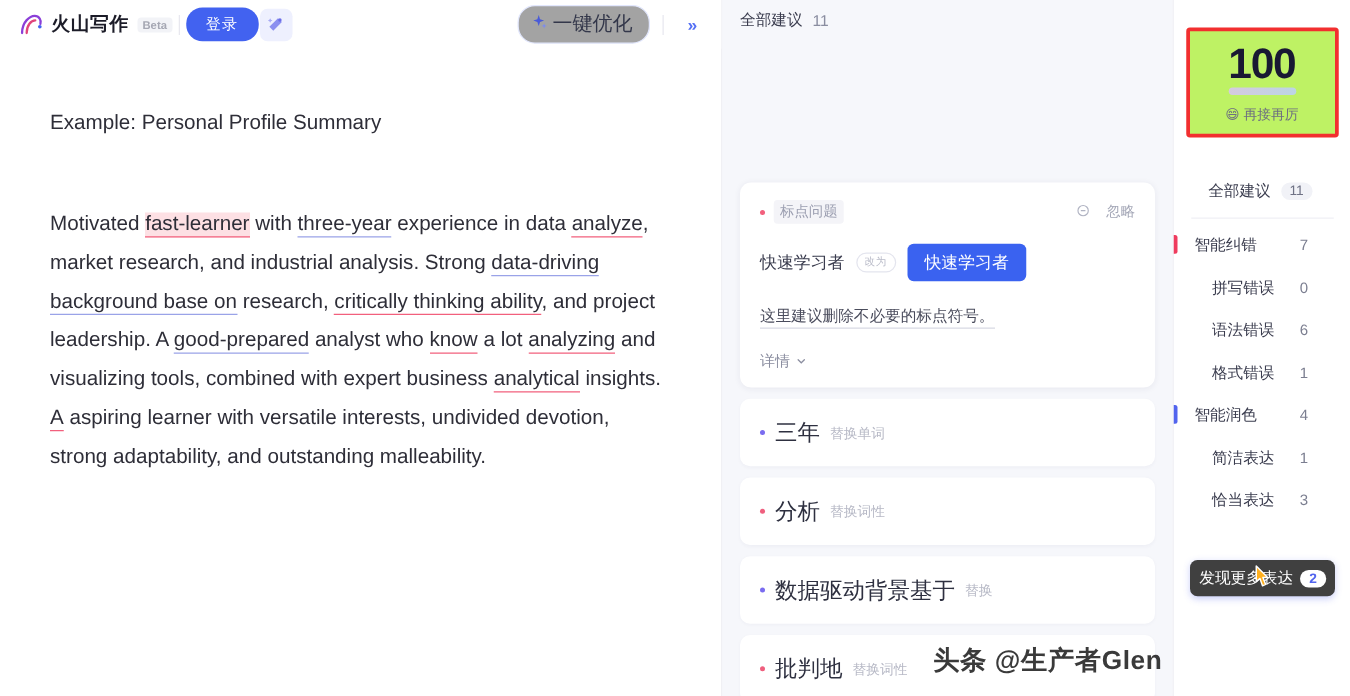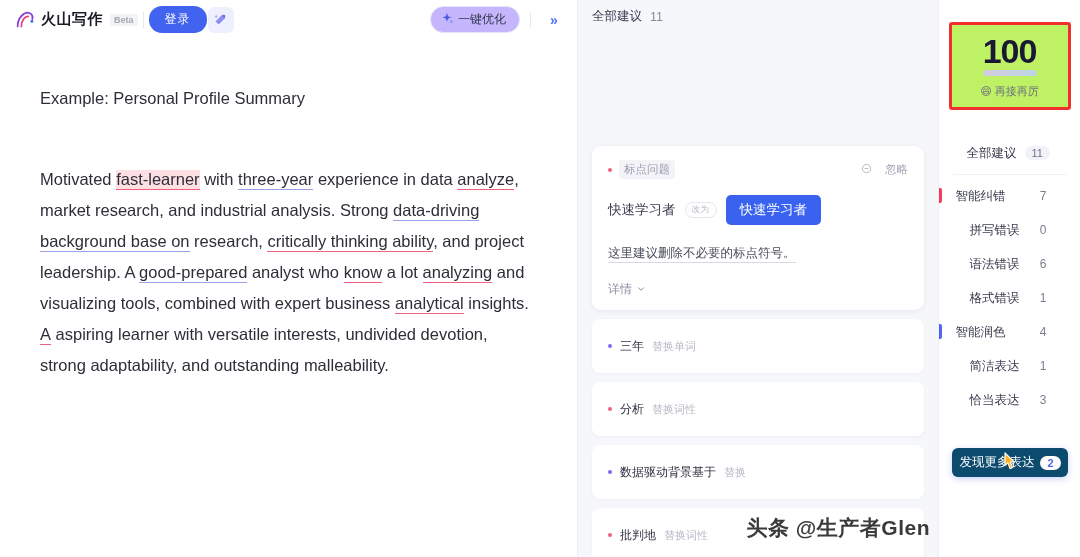--- a/index.html
+++ b/index.html
@@ -57,23 +57,23 @@
     width: 26px; height: 26px; border-radius: 6px;
     background: #eef0fe;
     display: flex; align-items: center; justify-content: center;
     cursor: pointer; flex-shrink: 0;
   }
   .topbar-right {
     margin-left: auto; display: flex; align-items: center; gap: 6px;
   }
   .optimize-btn {
     display: flex; align-items: center; gap: 4px;
-    background: #c4b5fd; border: 1px solid #e2e7fd;
+    background: #a3a3a3; border: 1px solid #e2e7fd;
     border-radius: 14px; padding: 4px 13px 4px 10px;
-    font-size: 12px; color: #33374a; cursor: pointer;
+    font-size: 16px; color: #33374a; cursor: pointer;
   }
   .expand-btn {
     width: 26px; height: 26px; border-radius: 6px;
     display: flex; align-items: center; justify-content: center;
     color: #5570f5; font-size: 14px; cursor: pointer; font-weight: bold;
   }
 
   .doc {
     flex: 1;
     padding: 48px 40px 20px 40px;
@@ -167,21 +167,21 @@
   }
 
   .sugg-row {
     background: #fff; border-radius: 8px;
     margin-top: 9px; height: 54px;
     display: flex; align-items: center; padding-left: 16px;
     gap: 8px; cursor: pointer;
     box-shadow: 0 1px 3px rgba(40,45,90,.04);
   }
   .row-dot { width: 4px; height: 4px; border-radius: 50%; flex-shrink: 0; }
-  .row-text { font-size: 12px; color: #2e3040; }
+  .row-text { font-size: 18px; color: #2e3040; }
   .row-tag { font-size: 11px; color: #b7b9c6; }
 
   .watermark {
     position: absolute;
     right: 8px; bottom: 15px;
     font-size: 21px; font-weight: bold;
     color: #2a2a2a; letter-spacing: .5px;
     opacity: .92; z-index: 30;
     font-family: "Liberation Sans", sans-serif;
     pointer-events: none;
@@ -239,21 +239,21 @@
     border-radius: 9px; font-size: 11px; padding: 1px 7px;
   }
   .cat-sep { height: 1px; background: #f0f0f5; margin: 4px 14px; }
 
   .discover-wrap {
     position: absolute; left: 13px; top: 448px;
     width: 116px;
   }
   .discover-btn {
     width: 116px; height: 29px;
-    background: #0c4a6e; border-radius: 6px;
+    background: #404040; border-radius: 6px;
     display: flex; align-items: center; justify-content: center;
     gap: 6px; color: #fff; font-size: 12.5px; cursor: pointer;
     box-shadow: 0 2px 6px rgba(82,100,238,.3);
   }
   .discover-badge {
     background: #fff; color: #5264ee; font-size: 11px;
     border-radius: 9px; padding: 1px 7px; font-weight: bold;
   }
   .cursor-hand {
     position: absolute; left: 48px; top: 3px;

